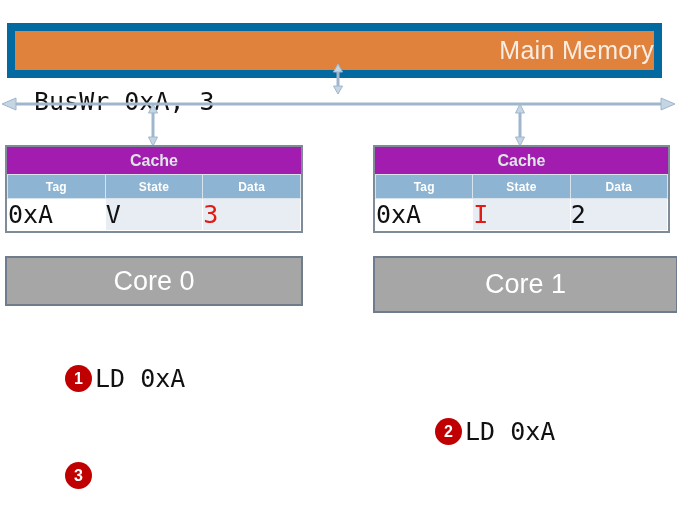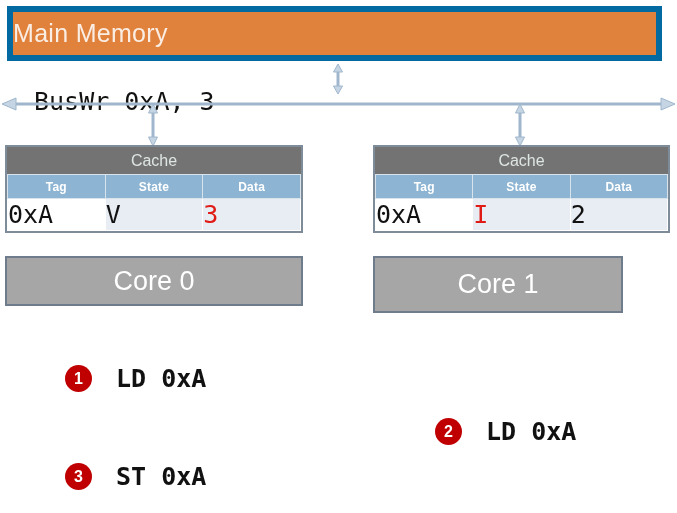--- a/index.html
+++ b/index.html
@@ -18,29 +18,29 @@
     position: absolute;
     left: 0; top: 0;
     width: 677px;
     height: 513px;
   }
 
   
   .main-memory {
     position: absolute;
     left: 7px;
-    top: 6px;
+    top: 23px;
     width: 655px;
     height: 55px;
     box-sizing: border-box;
     background: #E0813C;
-    border: 6px solid #0369a1;
-    display: flex;
-    align-items: center;
-    justify-content: flex-start;
+    border: 8px solid #0369a1;
+    display: flex;
+    align-items: center;
+    justify-content: flex-end;
   }
   .main-memory-label {
     color: #FAEDE3;
     font-size: 25px;
     font-family: "Liberation Sans", sans-serif;
     letter-spacing: 0.3px;
   }
 
   
   .bus-label {
@@ -70,27 +70,28 @@
 
   
   .cache-block {
     position: absolute;
     box-sizing: border-box;
     border: 2px solid #7E8C99;
     background: #ffffff;
   }
   .cache-title {
     height: 27px;
-    background: #737373;
+    background: #a21caf;
     color: #DEE6E4;
     font-size: 16px;
     display: flex;
     align-items: center;
     justify-content: center;
     font-family: "Liberation Sans", sans-serif;
+    font-weight: bold;
   }
   .cache-table {
     width: 100%;
     border-collapse: collapse;
     table-layout: fixed;
     border-radius: 23px;
   }
   .cache-table th {
     background: #8DB4D2;
     color: #FFFFFF;
@@ -144,26 +145,25 @@
     color: #FFFFFF;
     font-size: 16px;
     font-weight: bold;
     display: flex;
     align-items: center;
     justify-content: center;
     font-family: "Liberation Sans", sans-serif;
     flex: 0 0 auto;
   }
   .step-text {
-    margin-left: 24px;
+    margin-left: 3px;
     font-family: "DejaVu Sans Mono", monospace;
     font-size: 25px;
     color: #111111;
     white-space: pre;
-    font-weight: bold;
   }
 </style>
 </head>
 <body>
 
 <div id="stage">
 
   <div class="main-memory">
     <span class="main-memory-label">Main Memory</span>
   </div>
@@ -231,32 +231,31 @@
           <td>2</td>
         </tr>
       </tbody>
     </table>
   </div>
 
   <div class="core-block" style="left:5px; top:256px; width:298px; height:50px;">
     <span class="core-label">Core 0</span>
   </div>
 
-  <div class="core-block" style="left:373px; top:256px; width:250px; height:57px;">
+  <div class="core-block" style="left:373px; top:256px; width:305px; height:57px;">
     <span class="core-label">Core 1</span>
   </div>
 
   <div class="step" style="left:65px; top:364px;">
     <span class="step-badge">1</span>
     <span class="step-text">LD 0xA</span>
   </div>
 
   <div class="step" style="left:435px; top:417px;">
     <span class="step-badge">2</span>
     <span class="step-text">LD 0xA</span>
   </div>
 
   <div class="step" style="left:65px; top:462px;">
     <span class="step-badge">3</span>
-    <span class="step-text">ST 0xA</span>
   </div>
 
 </div>
 
 </body></html>

